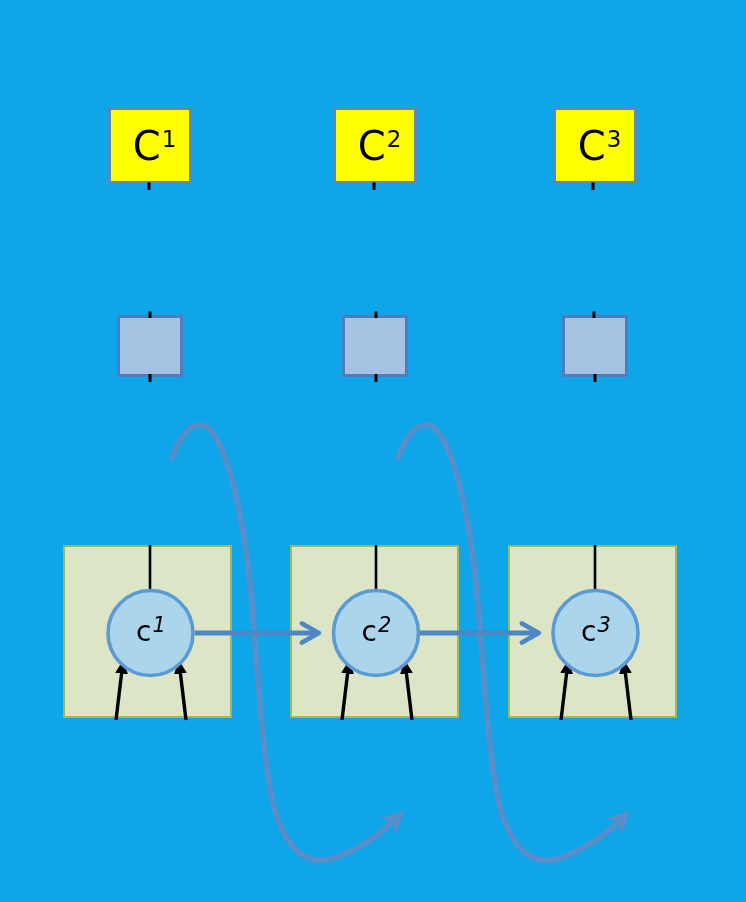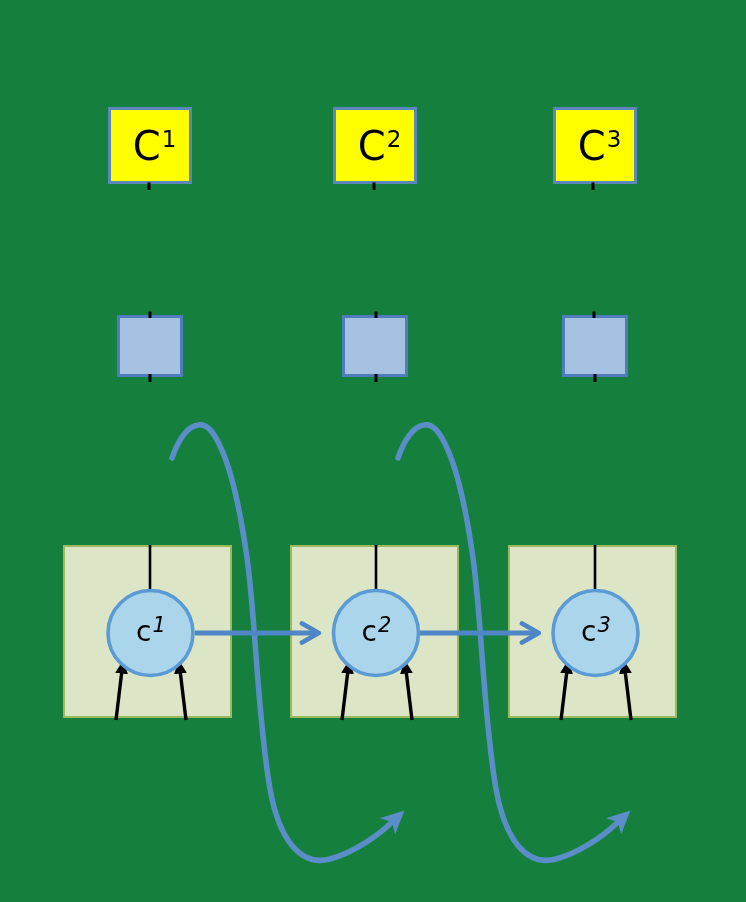--- a/index.html
+++ b/index.html
@@ -1,21 +1,21 @@
 <!DOCTYPE html>
 <html><head>
 <meta charset="utf-8">
 <style>
   html, body {
     margin: 0; padding: 0; background: #000;
   }
   .canvas {
     position: relative;
     width: 746px; height: 902px;
-    background: #15803d;
+    background: #0ea5e9;
     font-family: "DejaVu Sans", "Liberation Sans", sans-serif;
     overflow: hidden;
   }
   .box { position: absolute; box-sizing: border-box; }
   .ybox {
     width: 84px; height: 77px; top: 107px;
     background: #ffff00;
     border: 3px solid #5b87bd;
     display: flex; align-items: center; justify-content: center;
     z-index: 1;

